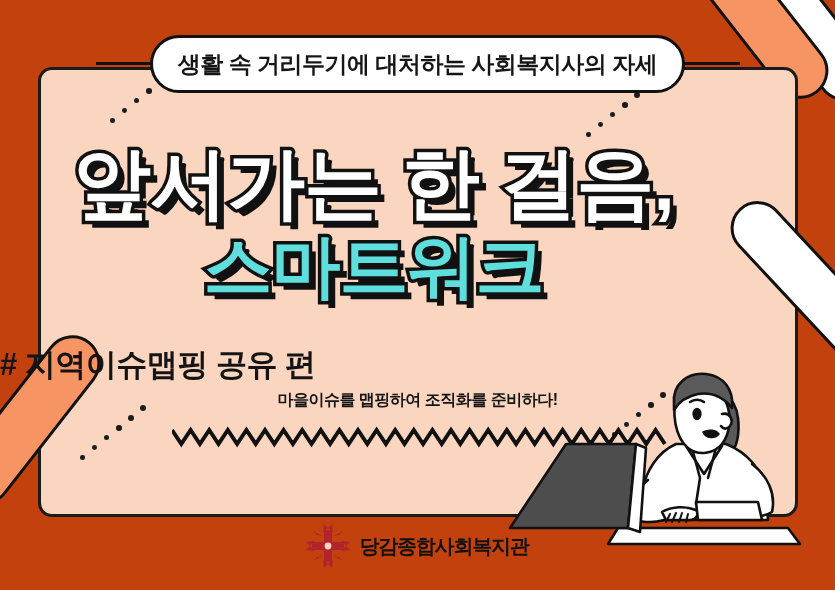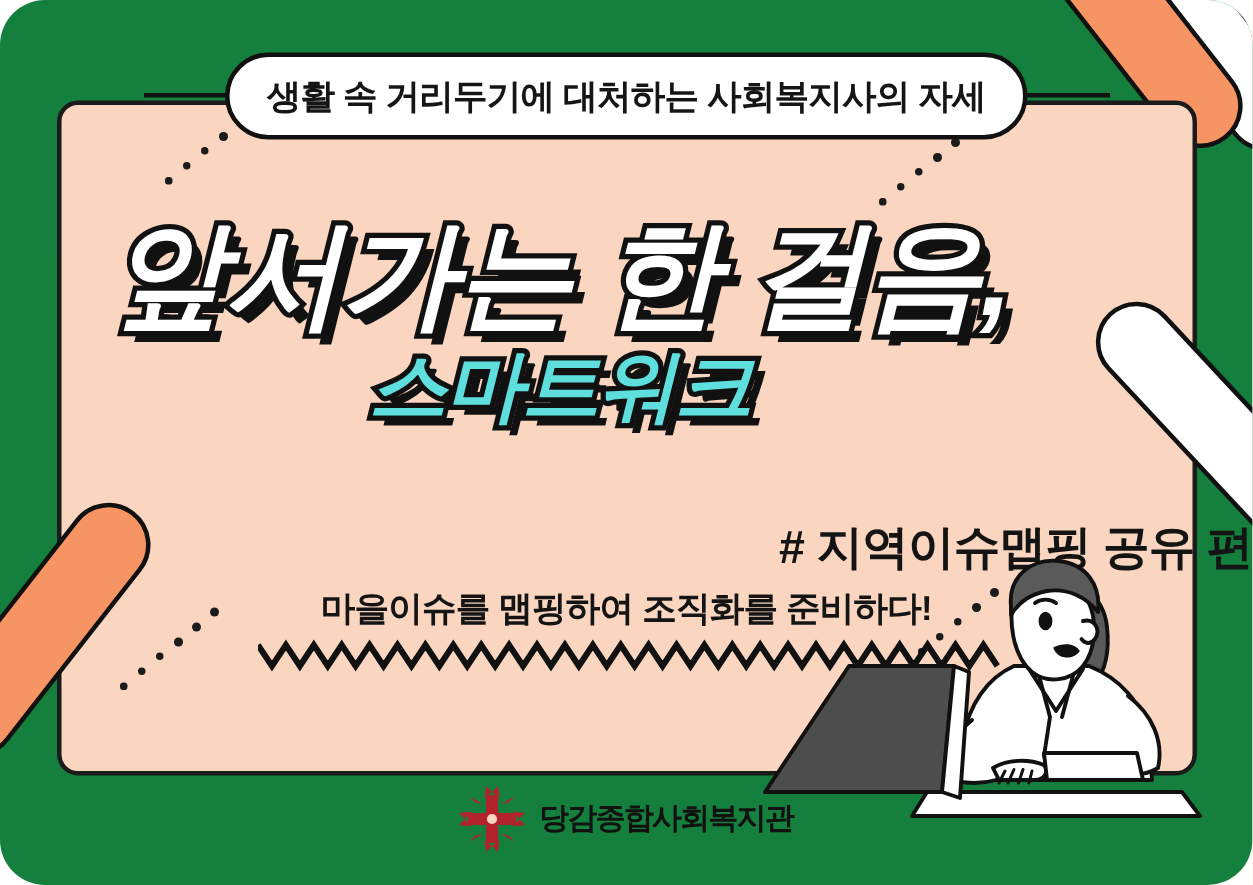--- a/index.html
+++ b/index.html
@@ -9,23 +9,22 @@
     background: #ffffff;
   }
   body {
     font-family: "Liberation Sans", "DejaVu Sans", sans-serif;
   }
 
   #poster {
     position: relative;
     width: 835px;
     height: 590px;
-    background: #15803d;
+    background: #c2410c;
     overflow: hidden;
-    border-radius: 30px;
   }
 
   
   .bar {
     position: absolute;
     border: 3px solid #111111;
     box-sizing: border-box;
   }
   .bar-orange-tr {
     width: 210px;
@@ -131,63 +130,62 @@
 
   
   #headline {
     position: absolute;
     left: 0;
     top: 144px;
     width: 747px;
     text-align: center;
     z-index: 10;
     pointer-events: none;
-    font-style: italic;
   }
   .hl-line {
     font-weight: bold;
     letter-spacing: -1px;
     line-height: 1.0;
     -webkit-text-stroke: 7px #111111;
     paint-order: stroke fill;
     white-space: nowrap;
   }
   .hl-line1 {
     font-size: 78px;
     color: #ffffff;
     text-shadow: 7px 7px 0 #111111;
   }
   .hl-line2 {
-    font-size: 52px;
+    font-size: 69px;
     color: #5FDEDE;
     text-shadow: 7px 7px 0 #111111;
     margin-top: 10px;
     text-align: center;
   }
 
   
   #sub-main {
     position: absolute;
     left: 0;
     top: 344px;
     width: 835px;
-    text-align: right;
+    text-align: left;
     font-size: 31px;
     font-weight: bold;
     color: #141414;
     letter-spacing: -0.5px;
     z-index: 10;
   }
   #sub-second {
     position: absolute;
     left: 0;
     top: 390px;
     width: 835px;
     text-align: center;
-    font-size: 23px;
+    font-size: 16px;
     font-weight: bold;
     color: #141414;
     letter-spacing: -0.5px;
     z-index: 10;
   }
 
   
   #zigzag {
     position: absolute;
     left: 172px;

